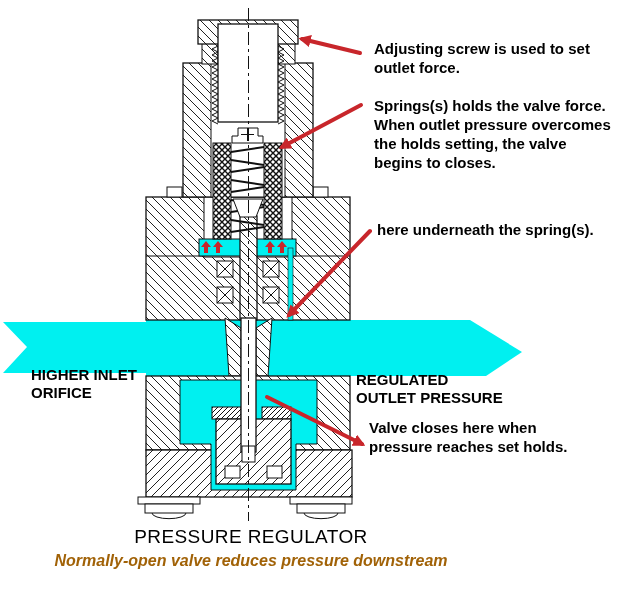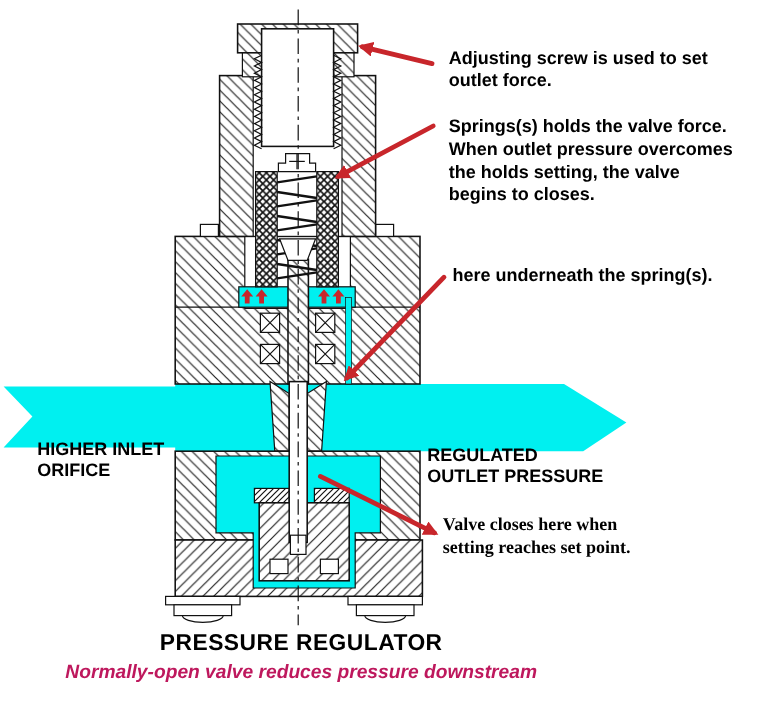--- a/index.html
+++ b/index.html
@@ -3,22 +3,22 @@
 <meta charset="utf-8">
 <style>
   :root{ --cyan:#00F0F0; --red:#C8262B; --ink:#111; }
   html,body{margin:0;padding:0;background:#fff;}
   .stage{position:relative;width:642px;height:594px;background:#fff;overflow:hidden;
          font-family:"Liberation Sans","DejaVu Sans",sans-serif;color:var(--ink);}
   .stage svg{position:absolute;left:0;top:0;}
   .note{position:absolute;font-size:15px;font-weight:bold;line-height:19px;color:#000;white-space:nowrap;z-index:3;}
   .flowlabel{position:absolute;font-size:15px;font-weight:bold;line-height:18px;color:#000;white-space:nowrap;z-index:3;margin-top:41px;}
   .titlewrap{position:absolute;left:0;top:526px;width:502px;text-align:center;z-index:3;}
-  .maintitle{font-size:19px;font-weight:bold;letter-spacing:.4px;color:#000;}
-  .subtitle{font-size:16px;font-weight:bold;font-style:italic;margin-top:4px;color:#be185d;}
+  .maintitle{font-size:19px;font-weight:normal;letter-spacing:.4px;color:#000;}
+  .subtitle{font-size:16px;font-weight:bold;font-style:italic;margin-top:4px;color:#a16207;}
   .cy{fill:var(--cyan);}
   .ldr{stroke:var(--red);stroke-width:4;stroke-linecap:round;}
   .ldrfill{fill:var(--red);}
   .otl{stroke:#111;stroke-width:1.3;}
   .thin{stroke:#111;stroke-width:1;}
 </style>
 </head>
 <body>
 
 <div class="stage">
@@ -159,23 +159,23 @@
   <div>Springs(s) holds the valve force.</div>
   <div>When outlet pressure overcomes</div>
   <div>the holds setting, the valve</div>
   <div>begins to closes.</div>
 </div>
 
 <div class="note" style="left:377px;top:220px;">
   <div>here underneath the spring(s).</div>
 </div>
 
-<div class="note" style="left:369px;top:429px;font-family:Liberation Serif, serif;">
+<div class="note" style="left:369px;top:418px;">
   <div>Valve closes here when</div>
-  <div>setting reaches set point.</div>
+  <div>pressure reaches set holds.</div>
 </div>
 
 <div class="flowlabel" style="left:31px;top:325px;">
   <div>HIGHER INLET</div>
   <div>ORIFICE</div>
 </div>
 
 <div class="flowlabel" style="left:356px;top:330px;">
   <div>REGULATED</div>
   <div>OUTLET PRESSURE</div>

